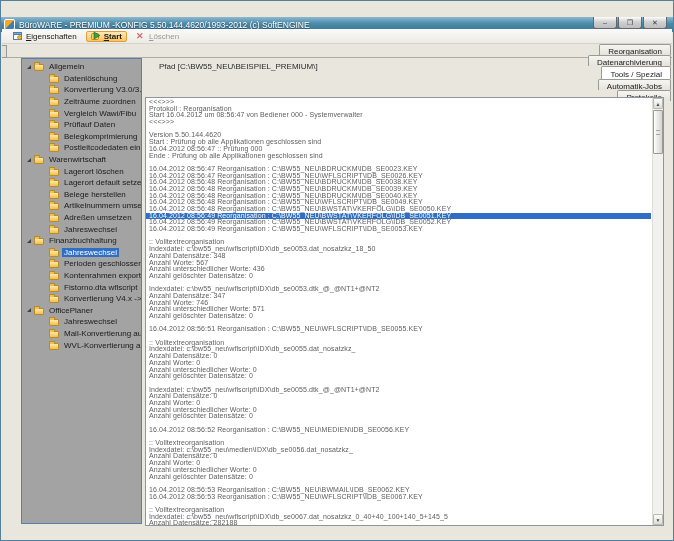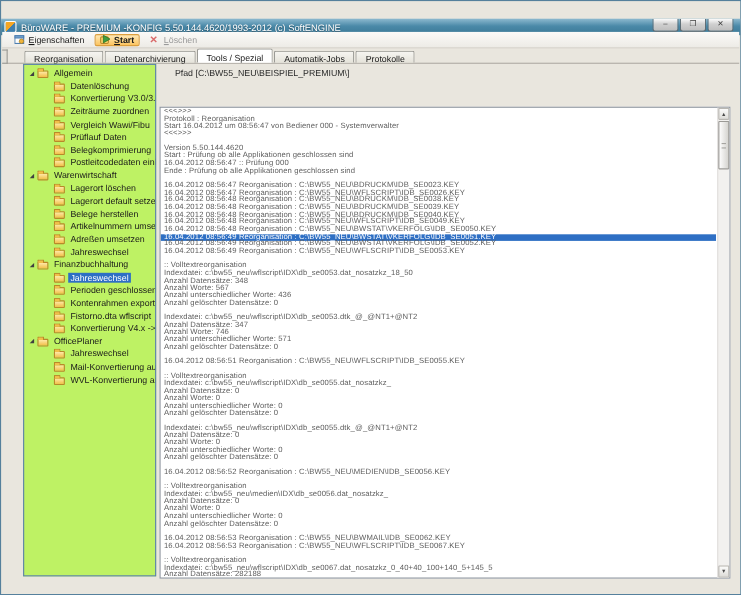--- a/index.html
+++ b/index.html
@@ -35,32 +35,32 @@
   .tool-btn{display:inline-flex;align-items:center;gap:3px;font-size:8px;color:#1a1a1a;
     padding:1px 4px;border:1px solid transparent;border-radius:2px;height:11px;box-sizing:border-box;justify-content:center;}
   .tool-btn.hot{background:linear-gradient(#ffe9b6,#fcc45f);border-color:#dd9f3d;font-weight:bold;}
   .tool-btn.disabled{color:#9a9a9a;}
   .ico{display:inline-block;width:10px;height:10px;position:relative;flex:0 0 auto;}
   .ico svg{display:block;}
   .x-glyph{color:#d96a6a;font-size:9px;font-weight:bold;line-height:10px;}
 
   
   .tabstrip{position:absolute;left:1px;right:1px;top:43px;height:14px;
-    border-bottom:1px solid #aeaba3;padding-left:20px;display:flex;align-items:flex-end;box-sizing:border-box;}
+    border-bottom:1px solid #aeaba3;padding-left:20px;display:flex;align-items:flex-end;box-sizing:border-box;flex-direction:column;}
   .tab{font-size:8px;color:#1a1a1a;padding:2px 8px 1px 8px;margin-right:1px;
     border:1px solid #9a9a95;border-bottom:none;border-radius:2px 2px 0 0;
     background:linear-gradient(#f6f5f1,#e5e3da);height:11px;line-height:9px;box-sizing:border-box;}
   .tab.active{background:#ffffff;height:13px;line-height:11px;font-weight:normal;position:relative;z-index:2;}
 
   
   .handle{position:absolute;left:1px;top:44px;width:5px;height:13px;background:#e3e0d8;
     border:1px solid #9a9a95;border-left:none;box-sizing:border-box;}
 
   
-  .tree{position:absolute;left:20px;top:57px;width:121px;height:466px;background:#bef264;
+  .tree{position:absolute;left:20px;top:57px;width:121px;height:466px;background:#a3a3a3;
     border:1px solid #5a7fae;box-sizing:border-box;overflow:hidden;padding-top:2px;}
   .trow{height:11.6px;display:flex;align-items:center;gap:3px;white-space:nowrap;font-size:8px;color:#1a1a1a;}
   .trow.group{padding-left:5px;}
   .trow.child{padding-left:27px;}
   .tri{width:0;height:0;border-left:4px solid transparent;border-bottom:4px solid #404040;flex:0 0 auto;}
   .folder{width:10px;height:7px;background:linear-gradient(#ffe9a8,#f2bf49);
     border:1px solid #b9892a;border-radius:1px;position:relative;margin-top:2px;flex:0 0 auto;box-sizing:border-box;}
   .folder::before{content:'';position:absolute;top:-3px;left:-1px;width:4px;height:2px;
     background:#f2bf49;border:1px solid #b9892a;border-bottom:none;border-radius:1px 1px 0 0;}
   .tlabel{padding:0 2px;}

